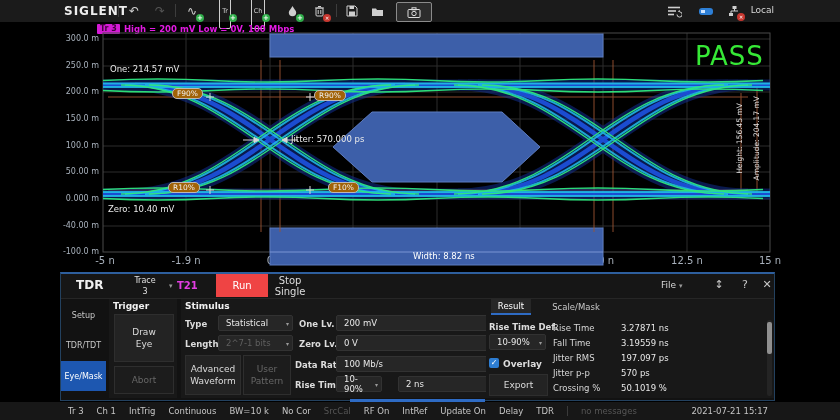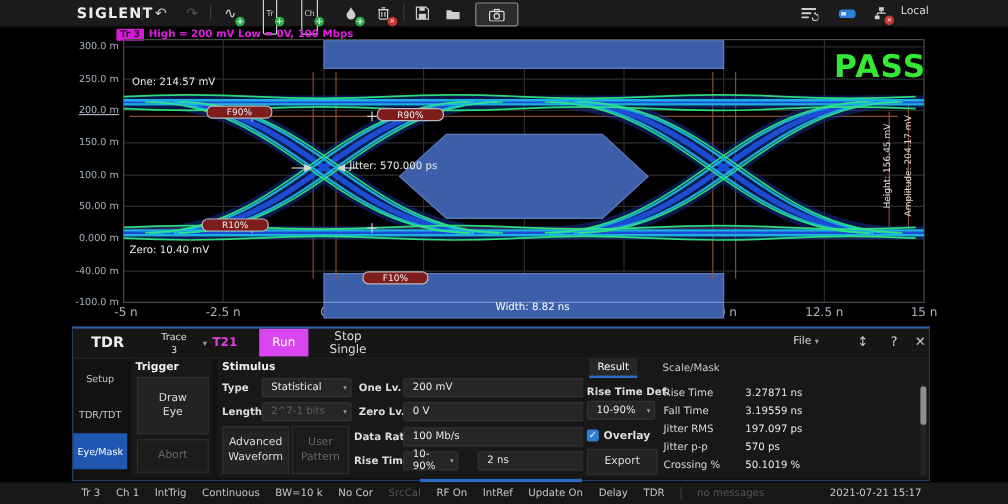--- a/index.html
+++ b/index.html
@@ -21,34 +21,34 @@
   .cam-btn{border:1px solid #8b8b8b;border-radius:2px;background:#2c2c2c;}
   .usb-pill{width:14px;height:7px;border-radius:3px;background:#2d7fd6;position:relative;}
   .usb-pill::after{content:"";position:absolute;left:2px;top:2px;width:4px;height:3px;background:#cfe4ff;}
   .local{position:absolute;right:66px;top:5px;font-size:9px;color:#d8d8d8;}
   
   .ytick{position:absolute;left:0;width:99px;text-align:right;font-size:8px;color:#a9b2bd;}
   .xtick{position:absolute;top:255px;width:44px;text-align:center;font-size:10px;color:#a9b2bd;}
   .tr-badge{position:absolute;left:97px;top:24px;background:#d41ad4;color:#43003f;font-size:8px;font-weight:bold;
             padding:0 3px;line-height:10px;border-radius:1px;}
   .tr-info{position:absolute;left:124px;top:24px;color:#e31ae3;font-size:8.5px;font-weight:bold;line-height:10px;}
-  .pass{position:absolute;left:695px;top:41px;font-size:26px;font-weight:bold;color:#36e836;letter-spacing:1px;}
+  .pass{position:absolute;left:695px;top:41px;font-size:26px;font-weight:normal;color:#36e836;letter-spacing:1px;}
   .meas{position:absolute;font-size:8.5px;color:#eaeaea;}
-  .chip{position:absolute;font-size:7.5px;color:#f0f0f0;background:#7f1d1d;border:1px solid #b9b9b9;
-        border-radius:5px;padding:0 16px;line-height:9px;}
+  .chip{position:absolute;font-size:7.5px;color:#f0f0f0;background:#a16207;border:1px solid #b9b9b9;
+        border-radius:5px;padding:0 4px;line-height:9px;}
   .vlabel{position:absolute;writing-mode:vertical-rl;transform:rotate(180deg);font-size:7.5px;color:#e0e0e0;}
   
   #panel{position:absolute;left:60px;top:272px;width:715px;height:129px;background:#121212;
          border:1px solid #234涉;border:1px solid #23415f;border-top:2px solid #2e5f9e;box-sizing:border-box;}
   .ph{position:absolute;left:0;top:0;width:100%;height:24px;border-bottom:1px solid #262626;background:#161616;}
   .ptitle{position:absolute;left:15px;top:4px;font-size:12px;font-weight:bold;color:#f0f0f0;}
   .trace-sel{position:absolute;left:58px;top:1px;width:52px;text-align:center;font-size:8px;color:#e0e0e0;line-height:11px;}
   .chev{color:#9a9a9a;font-size:7px;}
   .t21{position:absolute;left:116px;top:6px;font-size:10px;font-weight:bold;color:#e33de3;}
-  .run-btn{position:absolute;left:155px;top:0;width:41px;height:23px;background:#d946ef;color:#fff;font-size:10px;
+  .run-btn{position:absolute;left:155px;top:0;width:52px;height:23px;background:#ef4444;color:#fff;font-size:10px;
            display:flex;align-items:center;justify-content:center;}
   .stop-btn{position:absolute;left:205px;top:1px;width:48px;height:19px;color:#dcdcdc;font-size:10px;line-height:11px;
             text-align:center;}
   .hicon{position:absolute;top:4px;font-size:11px;color:#c8c8c8;text-align:center;width:16px;}
   .file-sel{position:absolute;left:600px;top:6px;font-size:9px;color:#d8d8d8;}
   .preline{white-space:pre-line;}
   .vtab{position:absolute;left:0;width:45px;text-align:center;font-size:8px;color:#c8c8c8;display:flex;
         align-items:center;justify-content:center;}
   .vtab.sel{background:#1d57b0;color:#fff;}
   .group{position:absolute;top:25px;height:99px;background:#181818;}
@@ -163,30 +163,30 @@
     </div>
     <div class="local">Local</div>
   </div>
 
   <div class="tr-badge">Tr 3</div>
   <div class="tr-info">High = 200 mV  Low = 0V,  100 Mbps</div>
   <div class="pass">PASS</div>
 
   <div class="ytick" style="top:34px;">300.0 m</div>
   <div class="ytick" style="top:61px;">250.0 m</div>
-  <div class="ytick" style="top:87px;text-decoration:underline;">200.0 m</div>
+  <div class="ytick" style="top:87px;">200.0 m</div>
   <div class="ytick" style="top:114px;">150.0 m</div>
   <div class="ytick" style="top:141px;">100.0 m</div>
   <div class="ytick" style="top:167px;">50.00 m</div>
   <div class="ytick" style="top:194px;">0.000 m</div>
   <div class="ytick" style="top:221px;">-40.00 m</div>
   <div class="ytick" style="top:247px;">-100.0 m</div>
 
   <div class="xtick" style="left:83px;">-5 n</div>
-  <div class="xtick" style="left:164px;">-2.5 n</div>
+  <div class="xtick" style="left:164px;">-1.9 n</div>
   <div class="xtick" style="left:248px;">0</div>
   <div class="xtick" style="left:331px;">2.5 n</div>
   <div class="xtick" style="left:415px;">5 n</div>
   <div class="xtick" style="left:498px;">7.5 n</div>
   <div class="xtick" style="left:581px;">10 n</div>
   <div class="xtick" style="left:665px;">12.5 n</div>
   <div class="xtick" style="left:748px;">15 n</div>
 
   <svg class="abs" style="left:0;top:0;" width="840" height="420">
 
@@ -296,21 +296,21 @@
       <line x1="306" y1="190" x2="314" y2="190"></line>
         <line x1="310" y1="186" x2="310" y2="194"></line>
     </g>
   </svg>
 
   <div class="meas" style="left:110px;top:64px;">One: 214.57 mV</div>
   <div class="meas" style="left:108px;top:204px;">Zero: 10.40 mV</div>
   <div class="chip" style="left:172px;top:88px;">F90%</div>
   <div class="chip" style="left:314px;top:90px;">R90%</div>
   <div class="chip" style="left:168px;top:182px;">R10%</div>
-  <div class="chip" style="left:302px;top:182px;margin-top:44px;">F10%</div>
+  <div class="chip" style="left:328px;top:182px;">F10%</div>
   <div class="meas" style="left:291px;top:134px;">Jitter: 570.000 ps</div>
   <div class="meas" style="left:413px;top:251px;color:#fff;">Width: 8.82 ns</div>
   <div class="vlabel" style="left:735px;top:103px;">Height: 156.45 mV</div>
   <div class="vlabel" style="left:752px;top:96px;">Amplitude: 204.17 mV</div>
 
   <div id="panel">
     <div class="ph">
       <div class="ptitle">TDR</div>
       <div class="trace-sel">
         <div>Trace</div>

